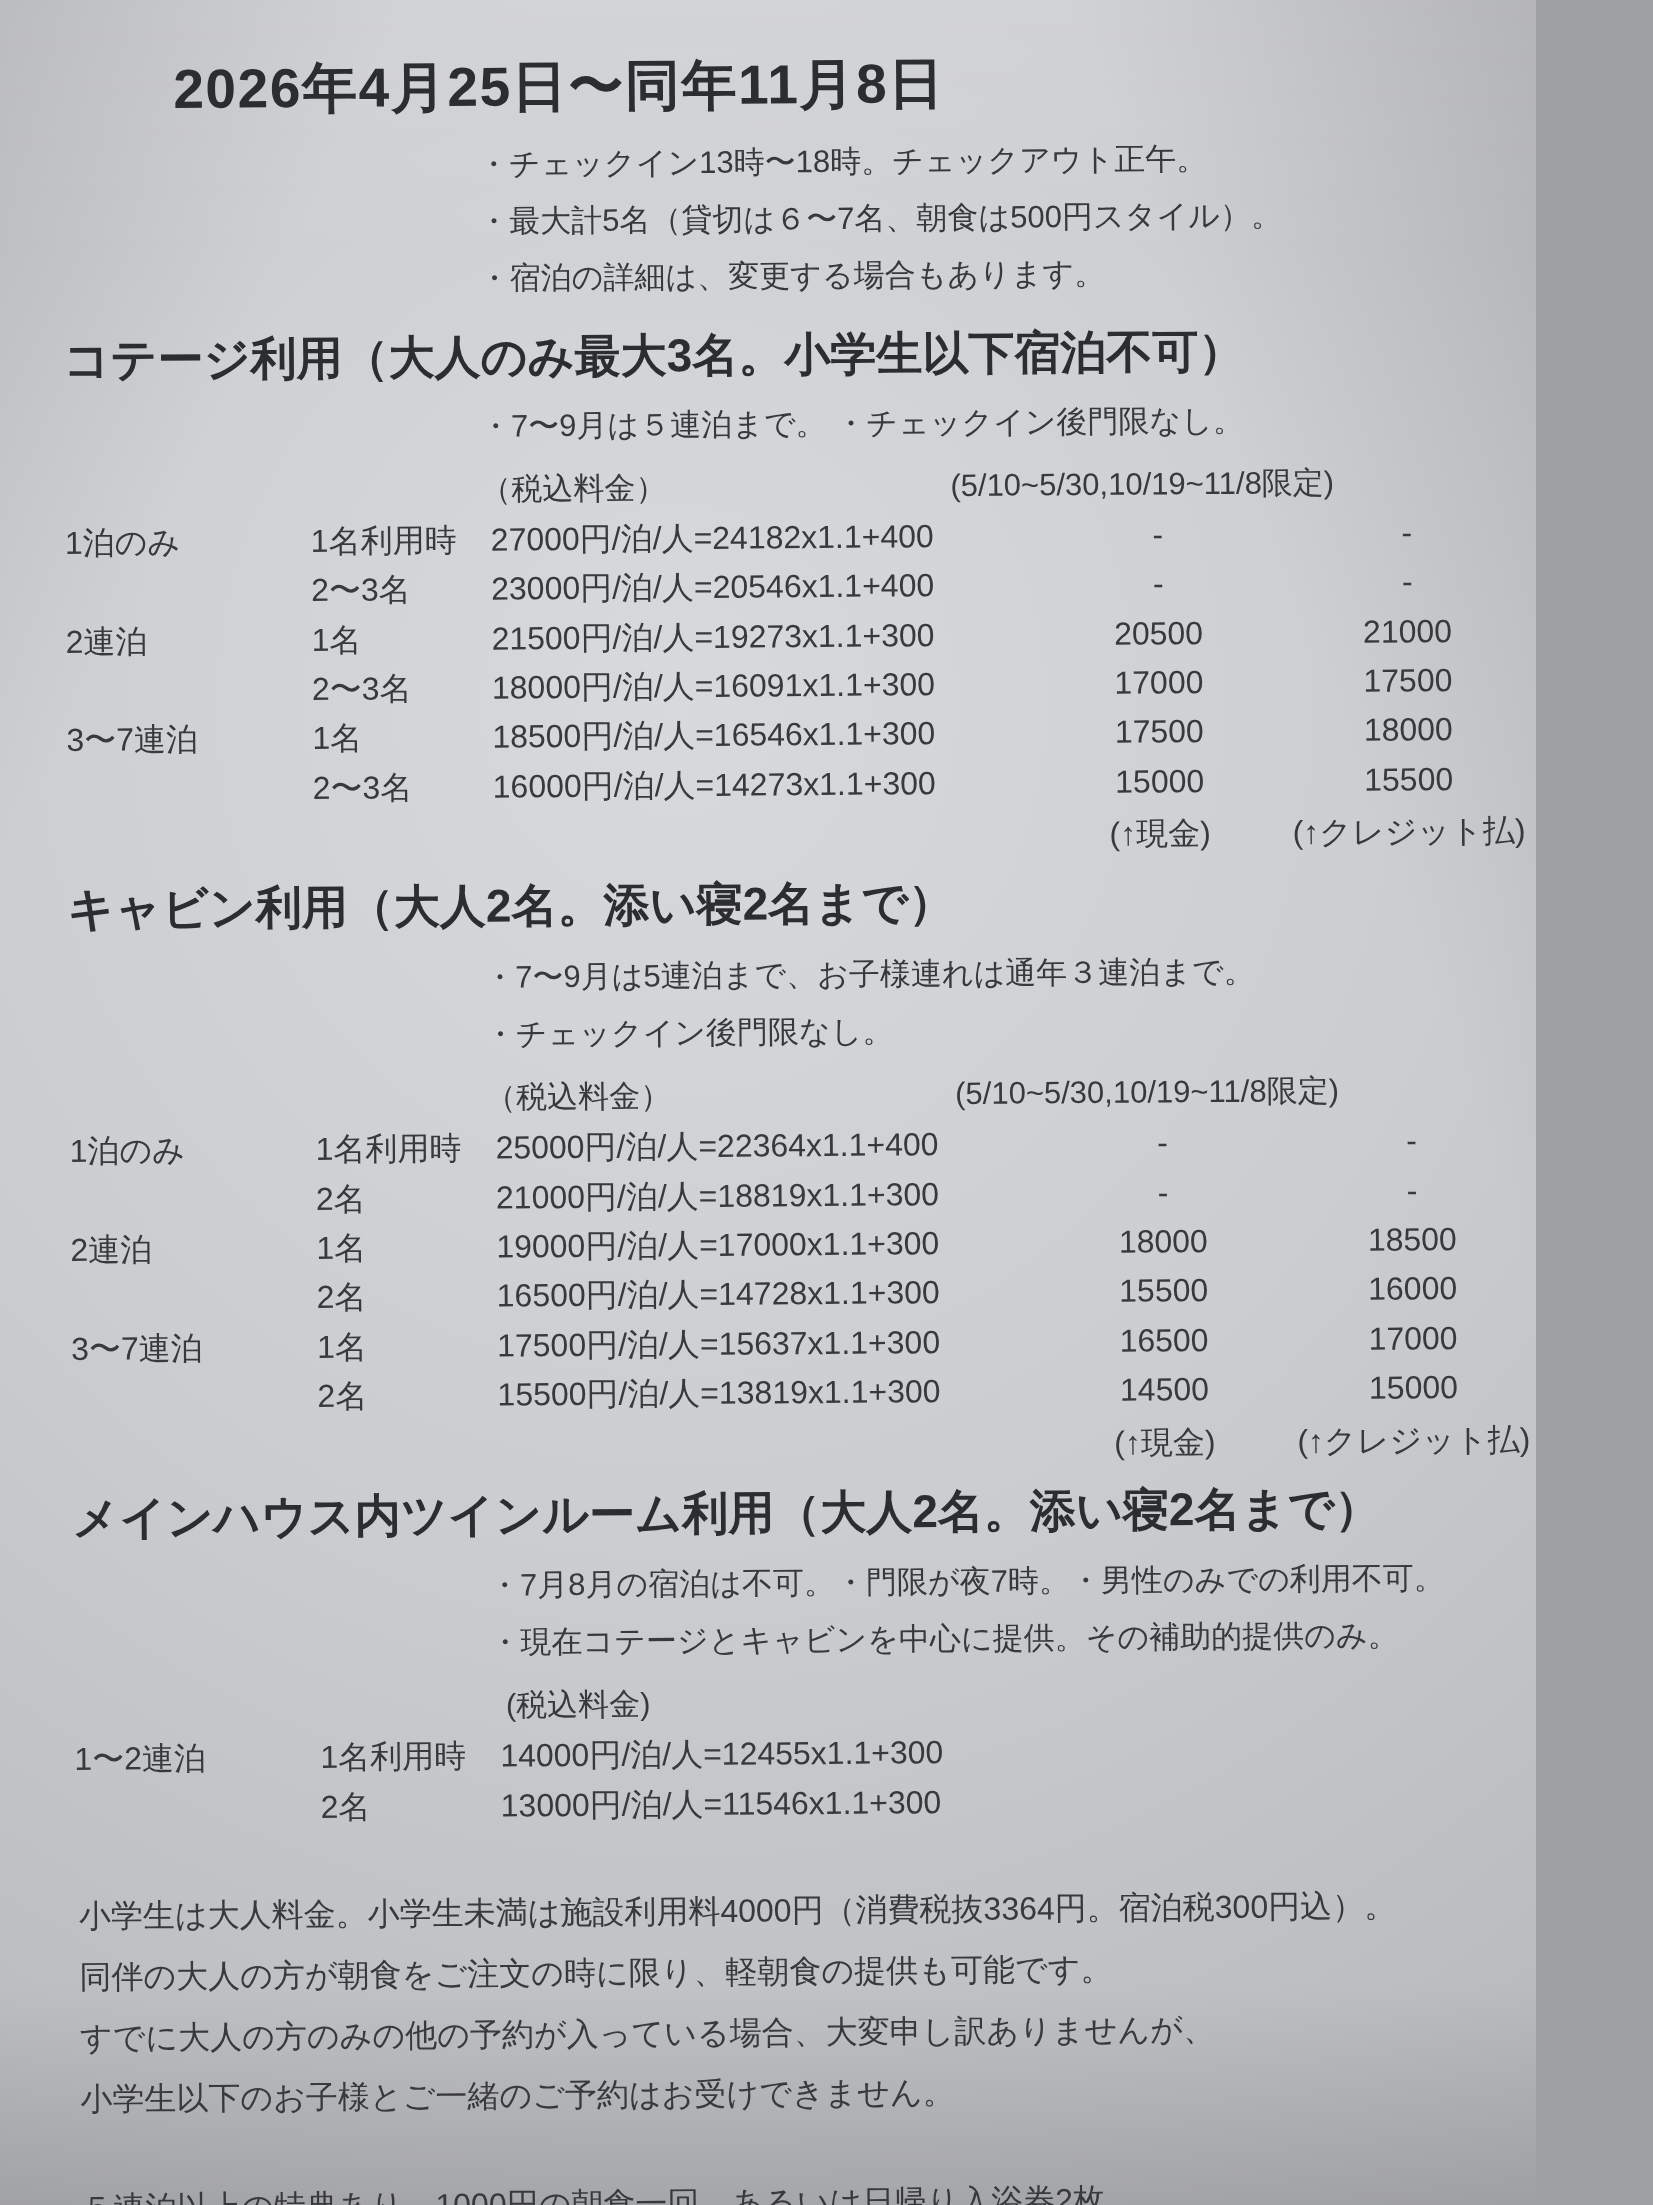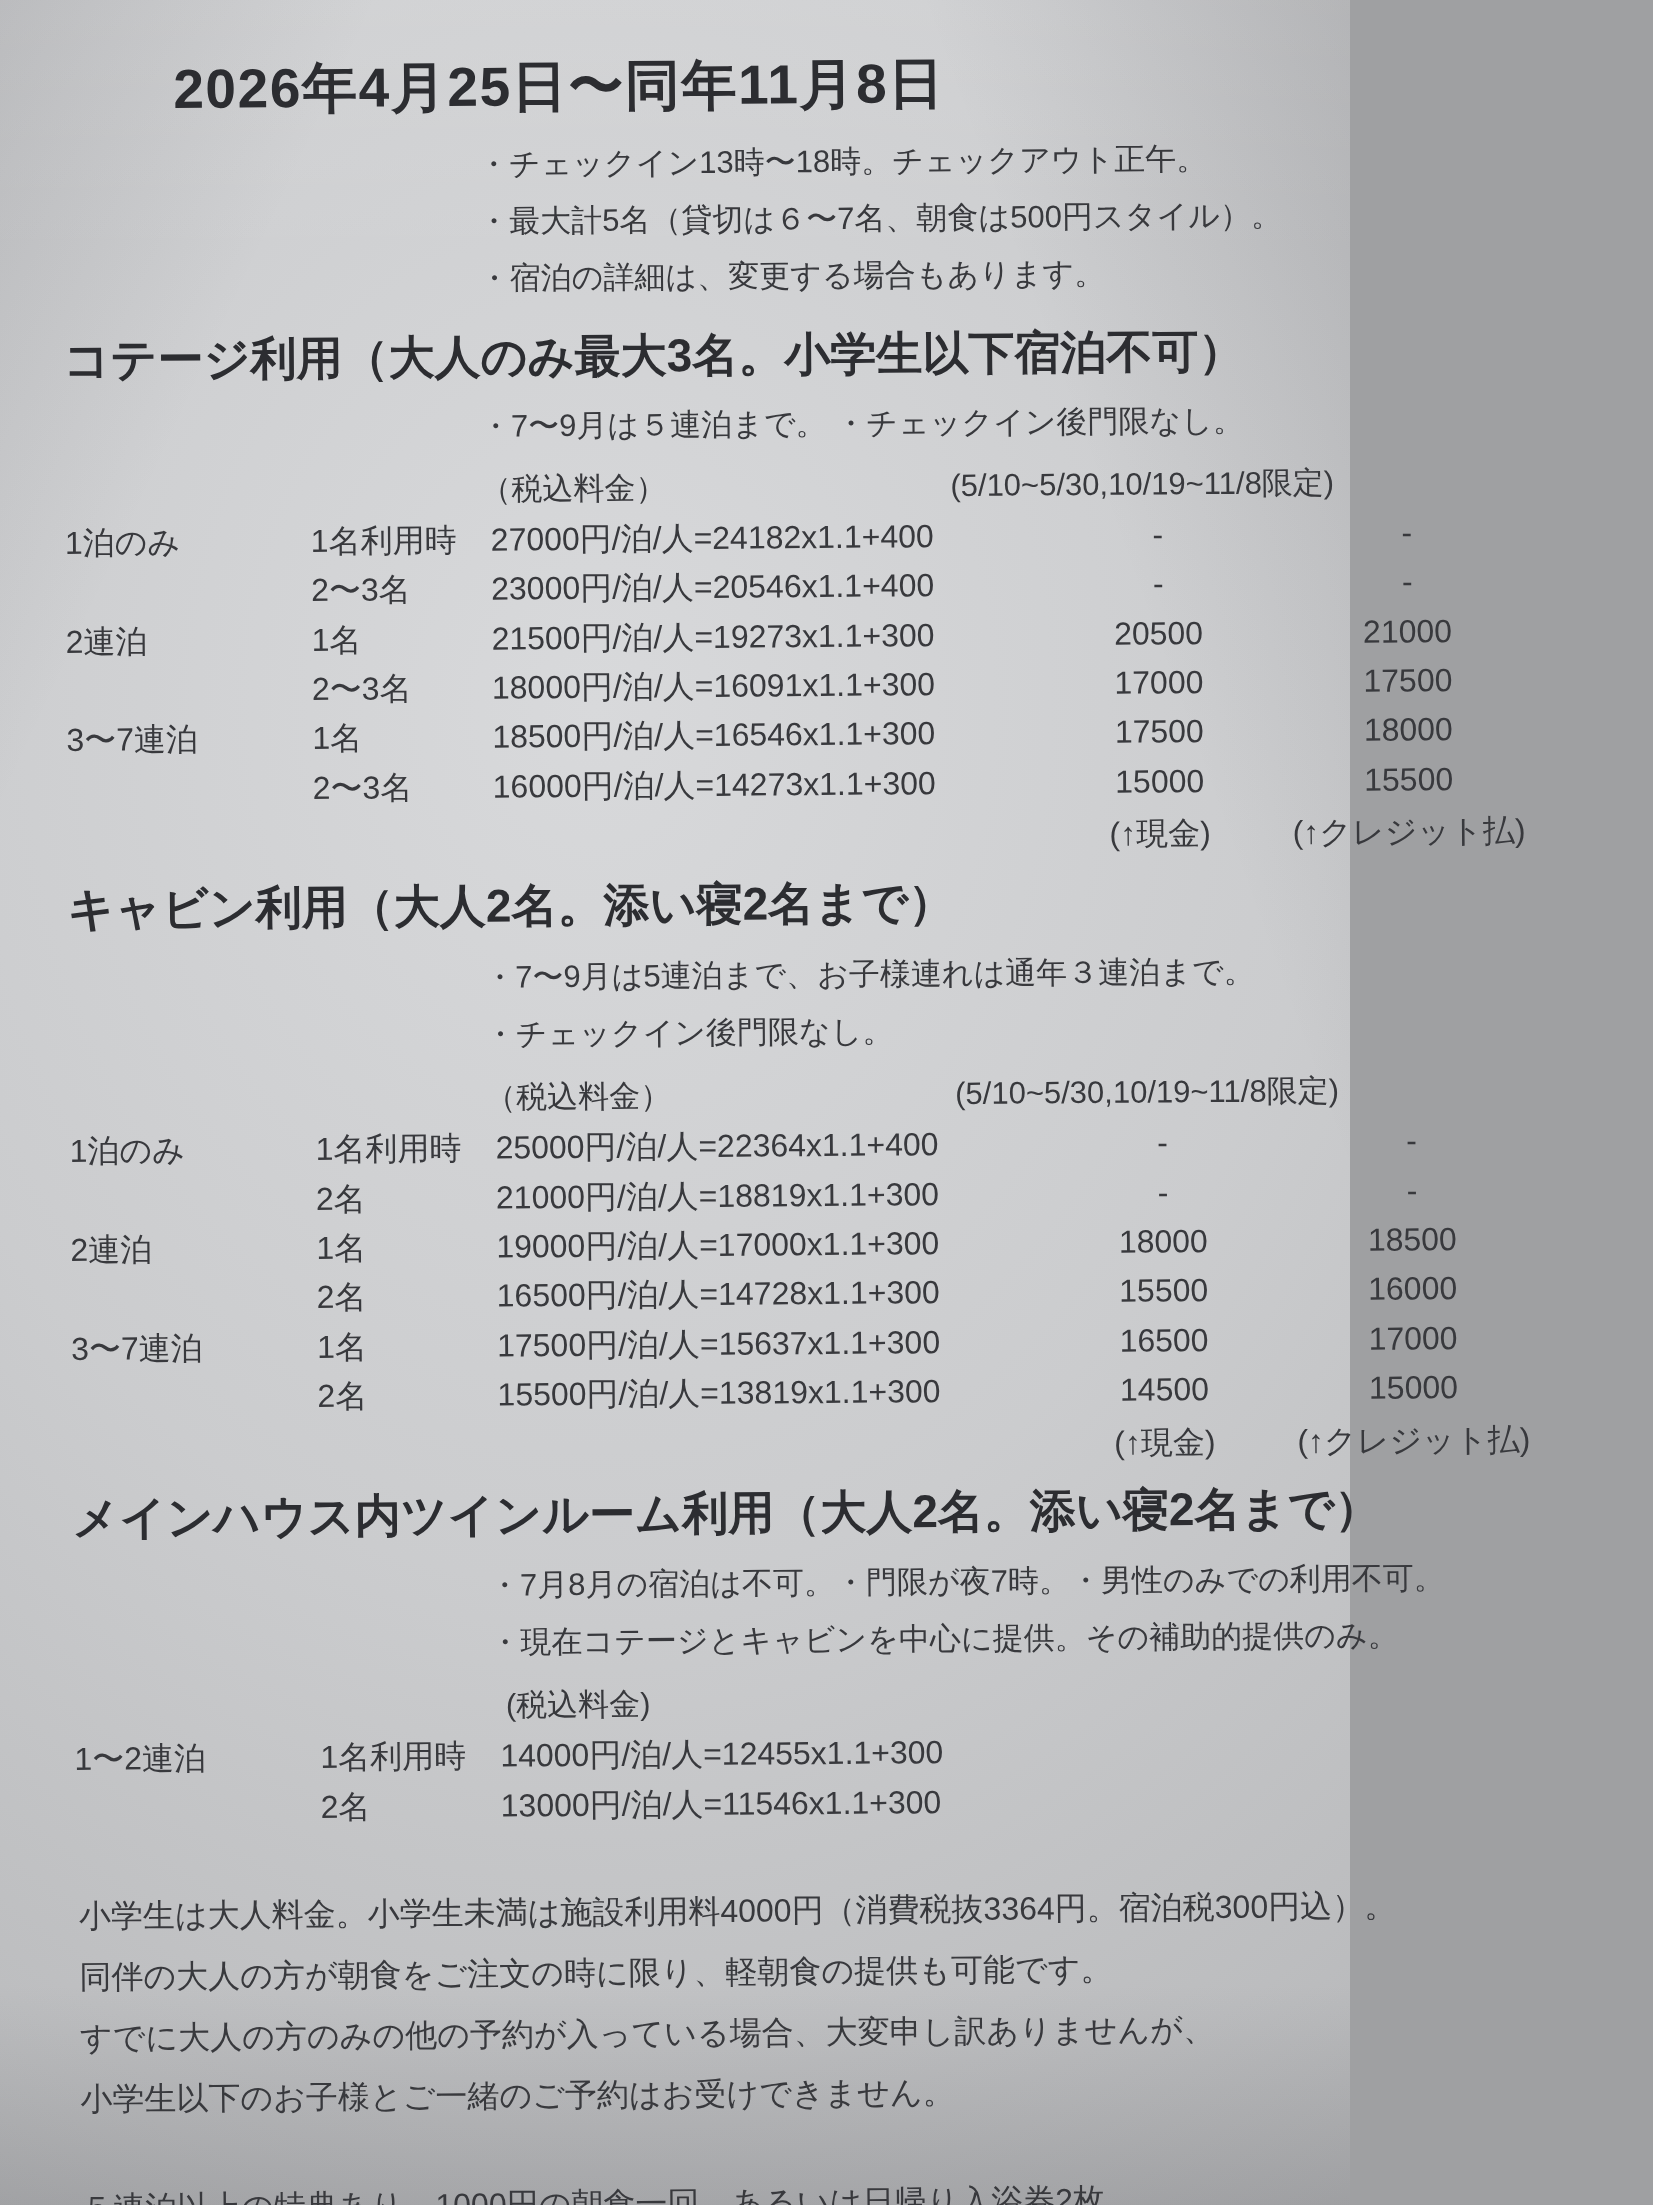--- a/index.html
+++ b/index.html
@@ -3,21 +3,21 @@
 <meta charset="utf-8">
 <style>
   html, body { margin: 0; padding: 0; }
   body {
     width: 1654px; height: 2205px; overflow: hidden;
     background: #9fa0a2;
     font-family: "Liberation Sans", "DejaVu Sans", sans-serif;
     color: #38393d;
   }
   .photo {
-    position: relative; width: 1350px; height: 2205px;
+    position: relative; width: 1536px; height: 2205px;
     background:
       radial-gradient(ellipse 130% 95% at 44% 32%, #d8d9db 0%, #cbccce 42%, #bcbdbf 72%, #aaabad 100%);
   }
   .vignette {
     position: absolute; inset: 0; pointer-events: none;
     background:
       linear-gradient(115deg, rgba(55,55,60,0.12) 0%, rgba(0,0,0,0) 16%),
       linear-gradient(250deg, rgba(45,45,50,0.14) 0%, rgba(0,0,0,0) 20%),
       linear-gradient(0deg,   rgba(45,45,50,0.16) 0%, rgba(0,0,0,0) 10%),
       linear-gradient(180deg, rgba(255,255,255,0.10) 0%, rgba(0,0,0,0) 12%);

